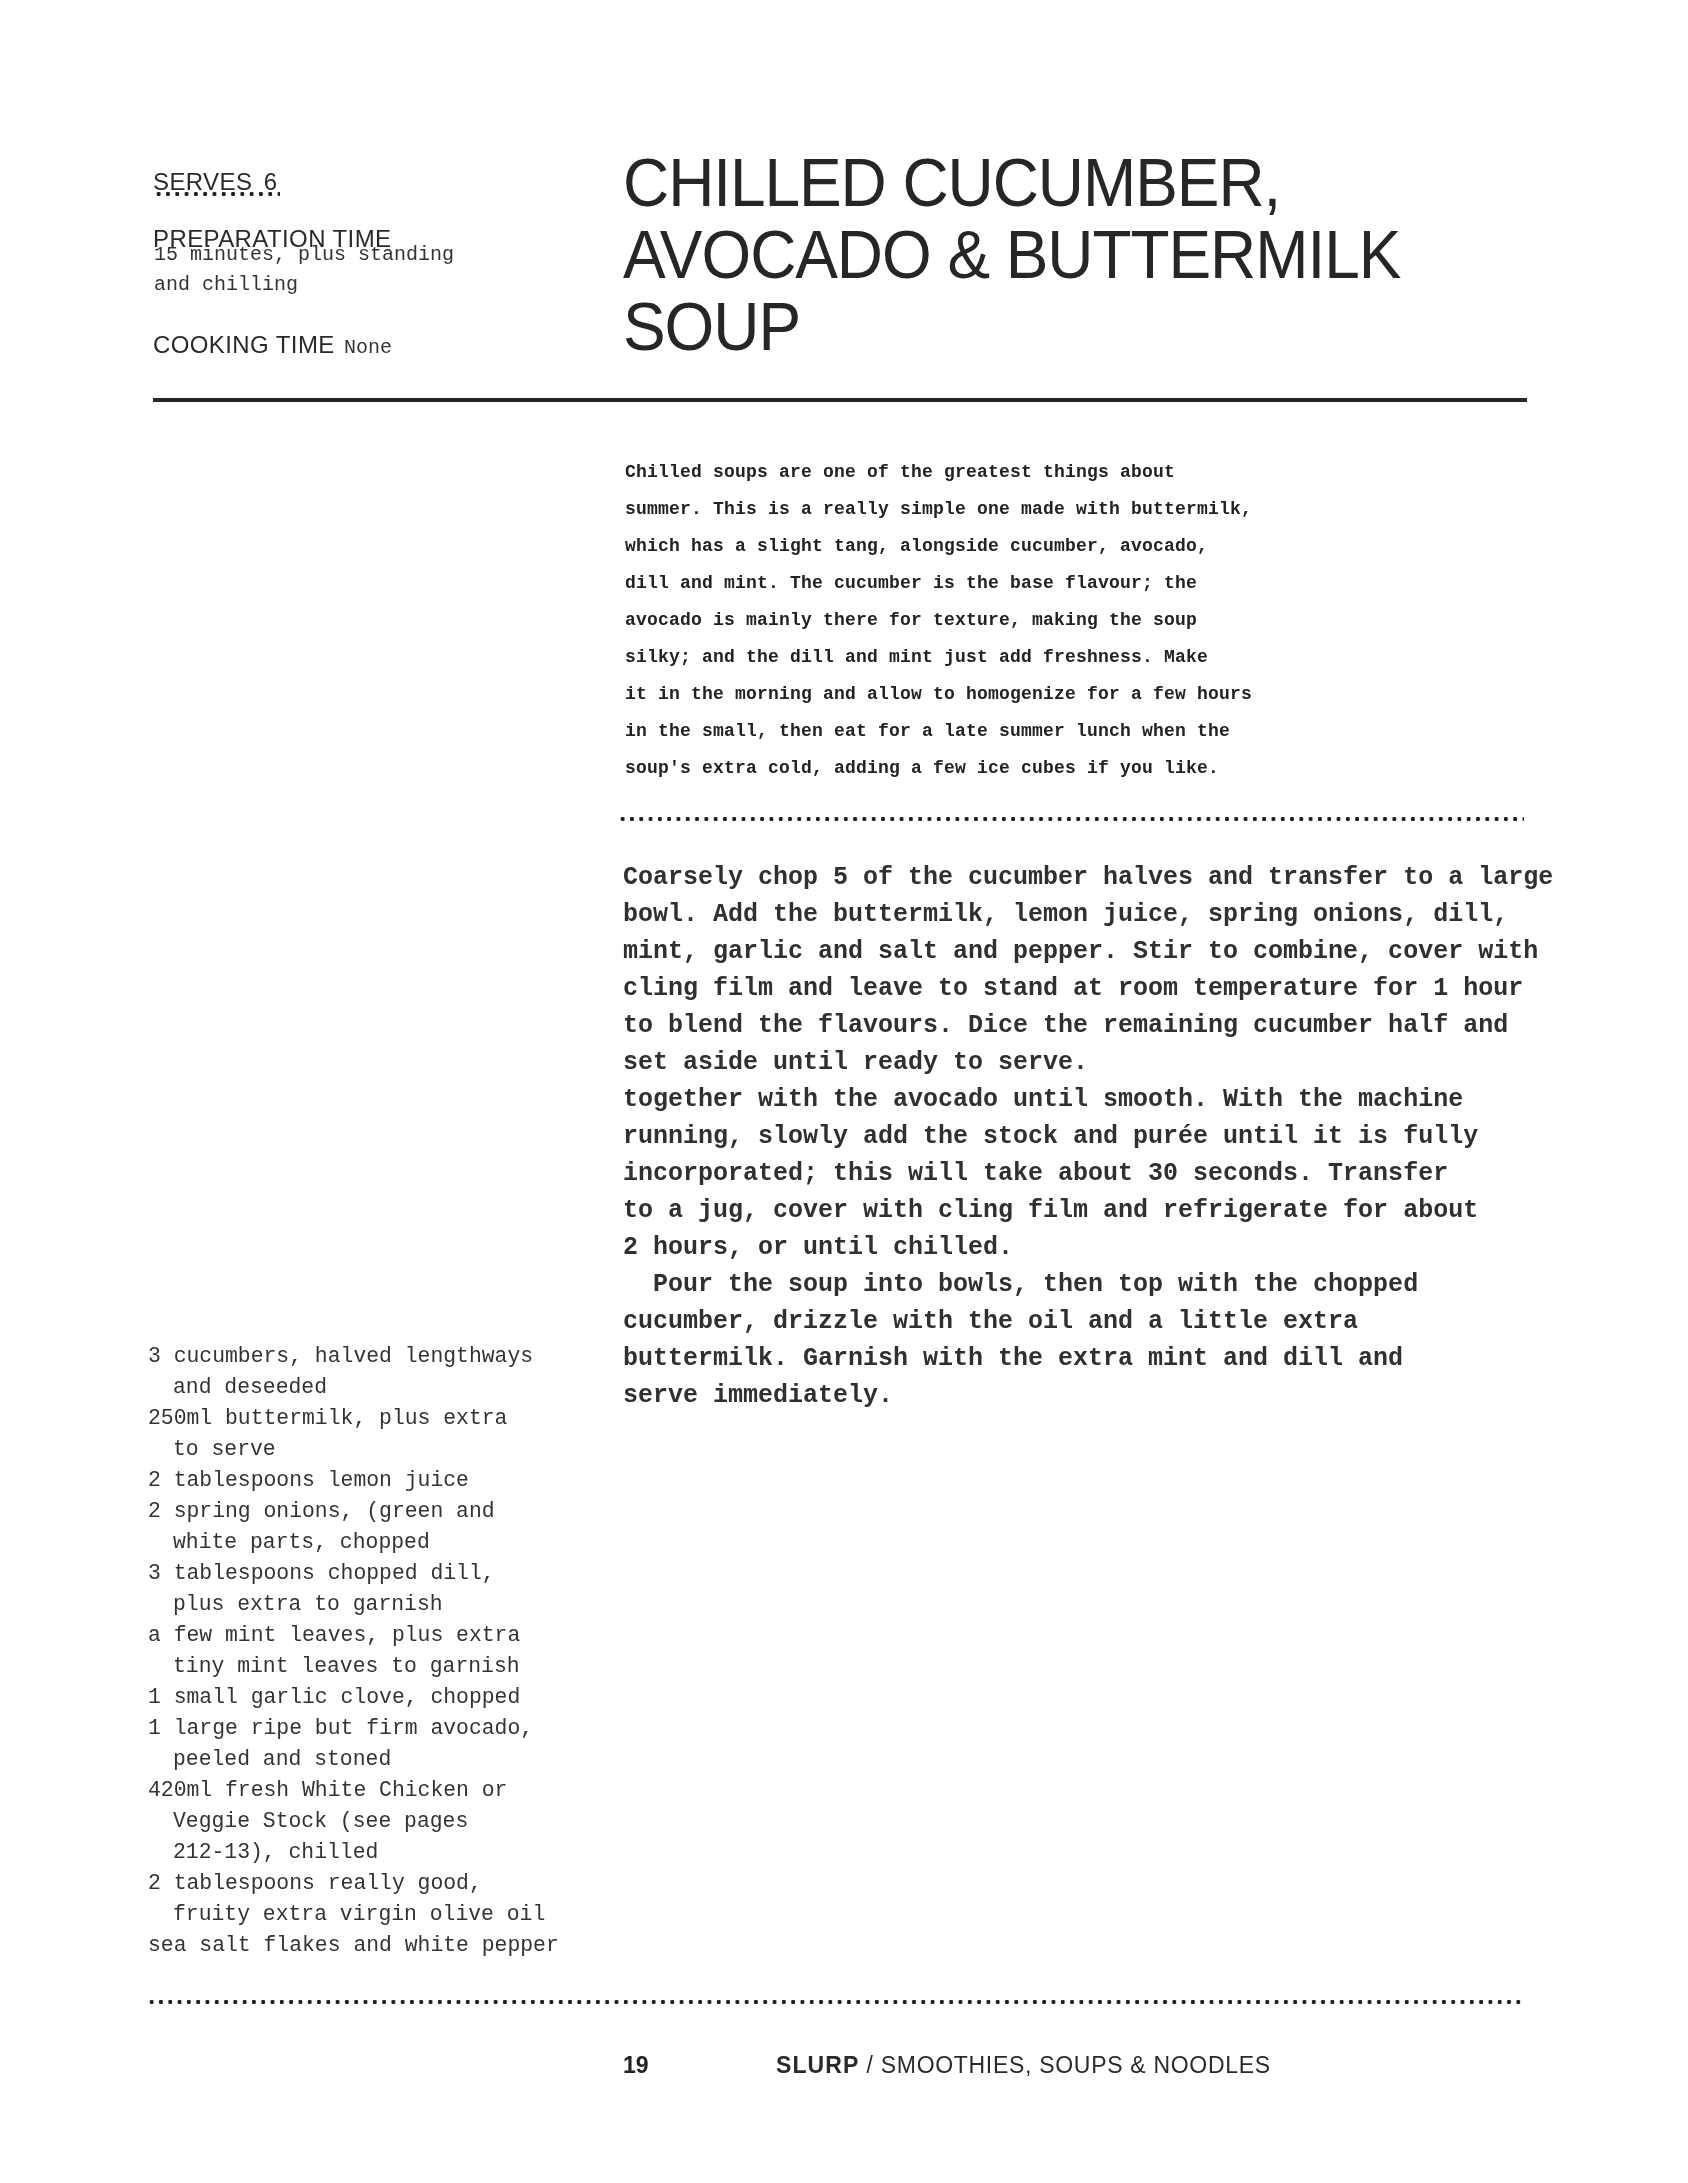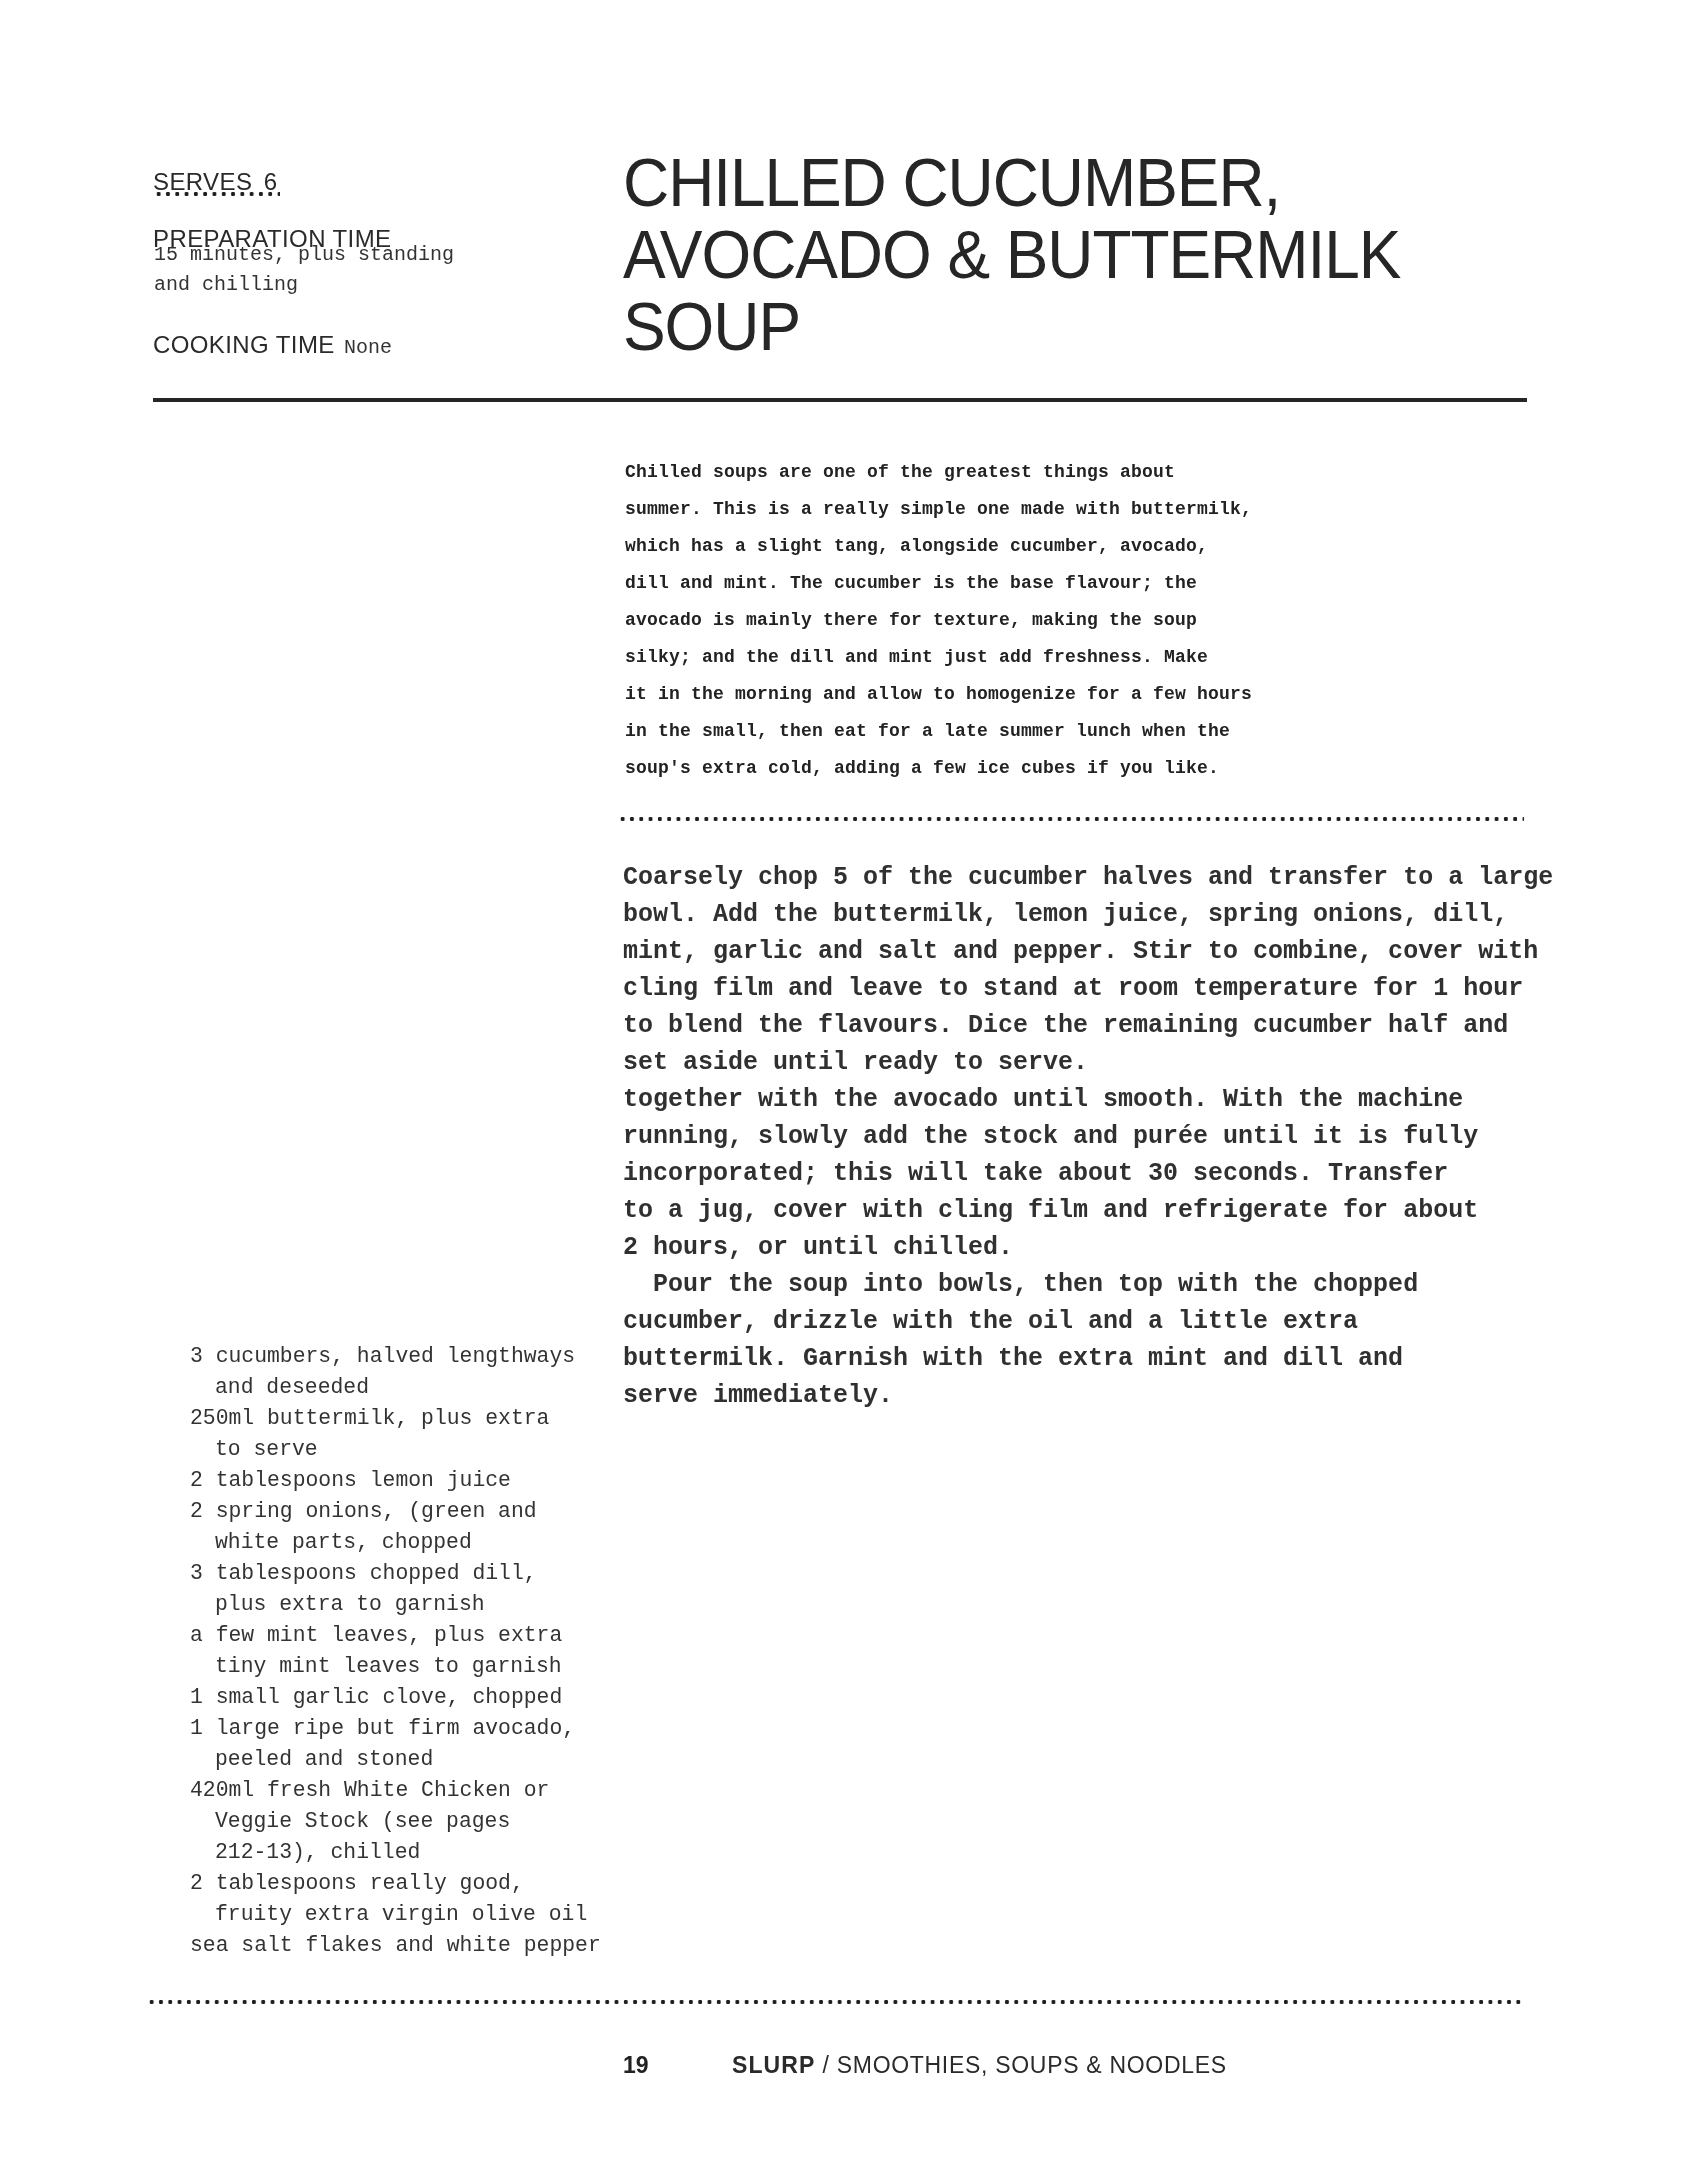--- a/index.html
+++ b/index.html
@@ -93,36 +93,35 @@
     .method div { white-space: nowrap; }
 
     
     .ingredients {
       left: 148px;
       top: 1341px;
       font-family: "Liberation Mono", monospace;
       font-size: 21.4px;
       line-height: 31px;
       color: #333;
-      margin-left: 42px;
     }
     .ingredients div { white-space: nowrap; }
     .ingredients .cont { padding-left: 25px; }
 
     
     .footer-page {
       left: 623px;
       top: 2052px;
       font-family: "Liberation Sans", sans-serif;
       font-weight: 700;
       font-size: 23px;
       color: #222;
     }
     .footer-book {
-      left: 732px;
+      left: 776px;
       top: 2052px;
       font-family: "Liberation Sans", sans-serif;
       font-size: 23px;
       letter-spacing: 0.7px;
       color: #2a2a2a;
       white-space: nowrap;
     }
     .footer-book .brand { font-weight: 700; letter-spacing: 1.1px; }
     .footer-book .section { font-weight: 400; }
   </style>

